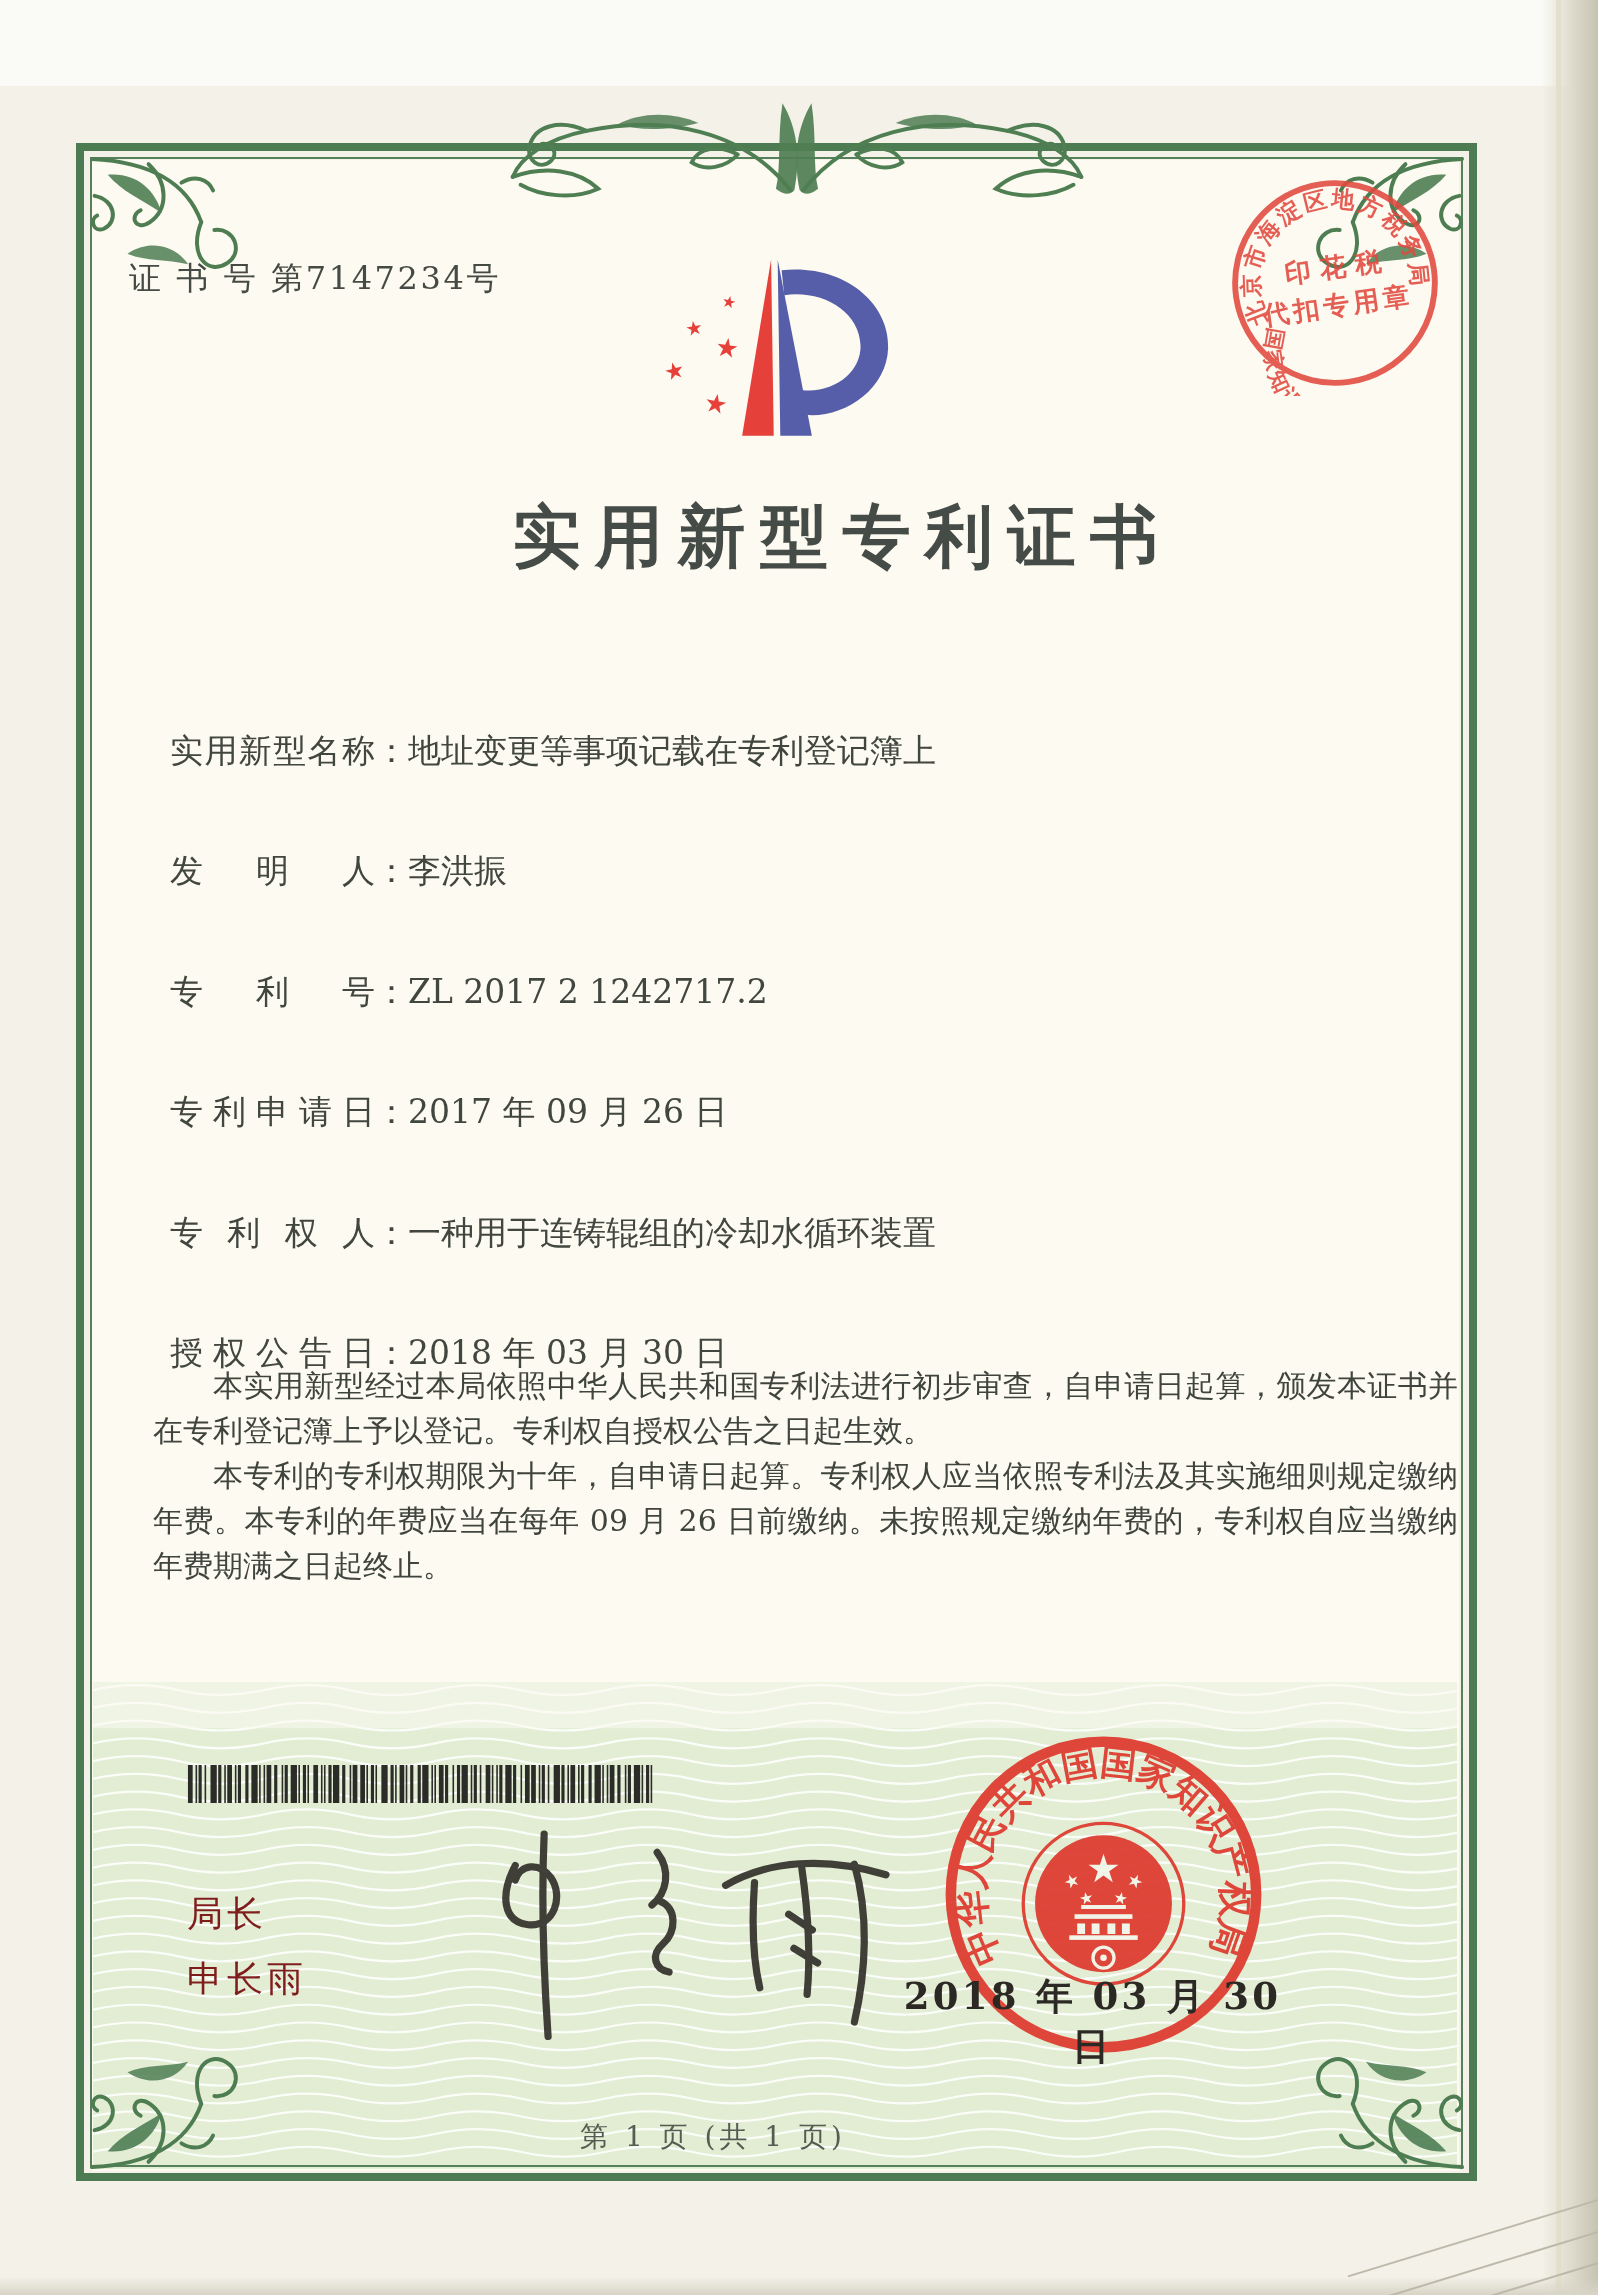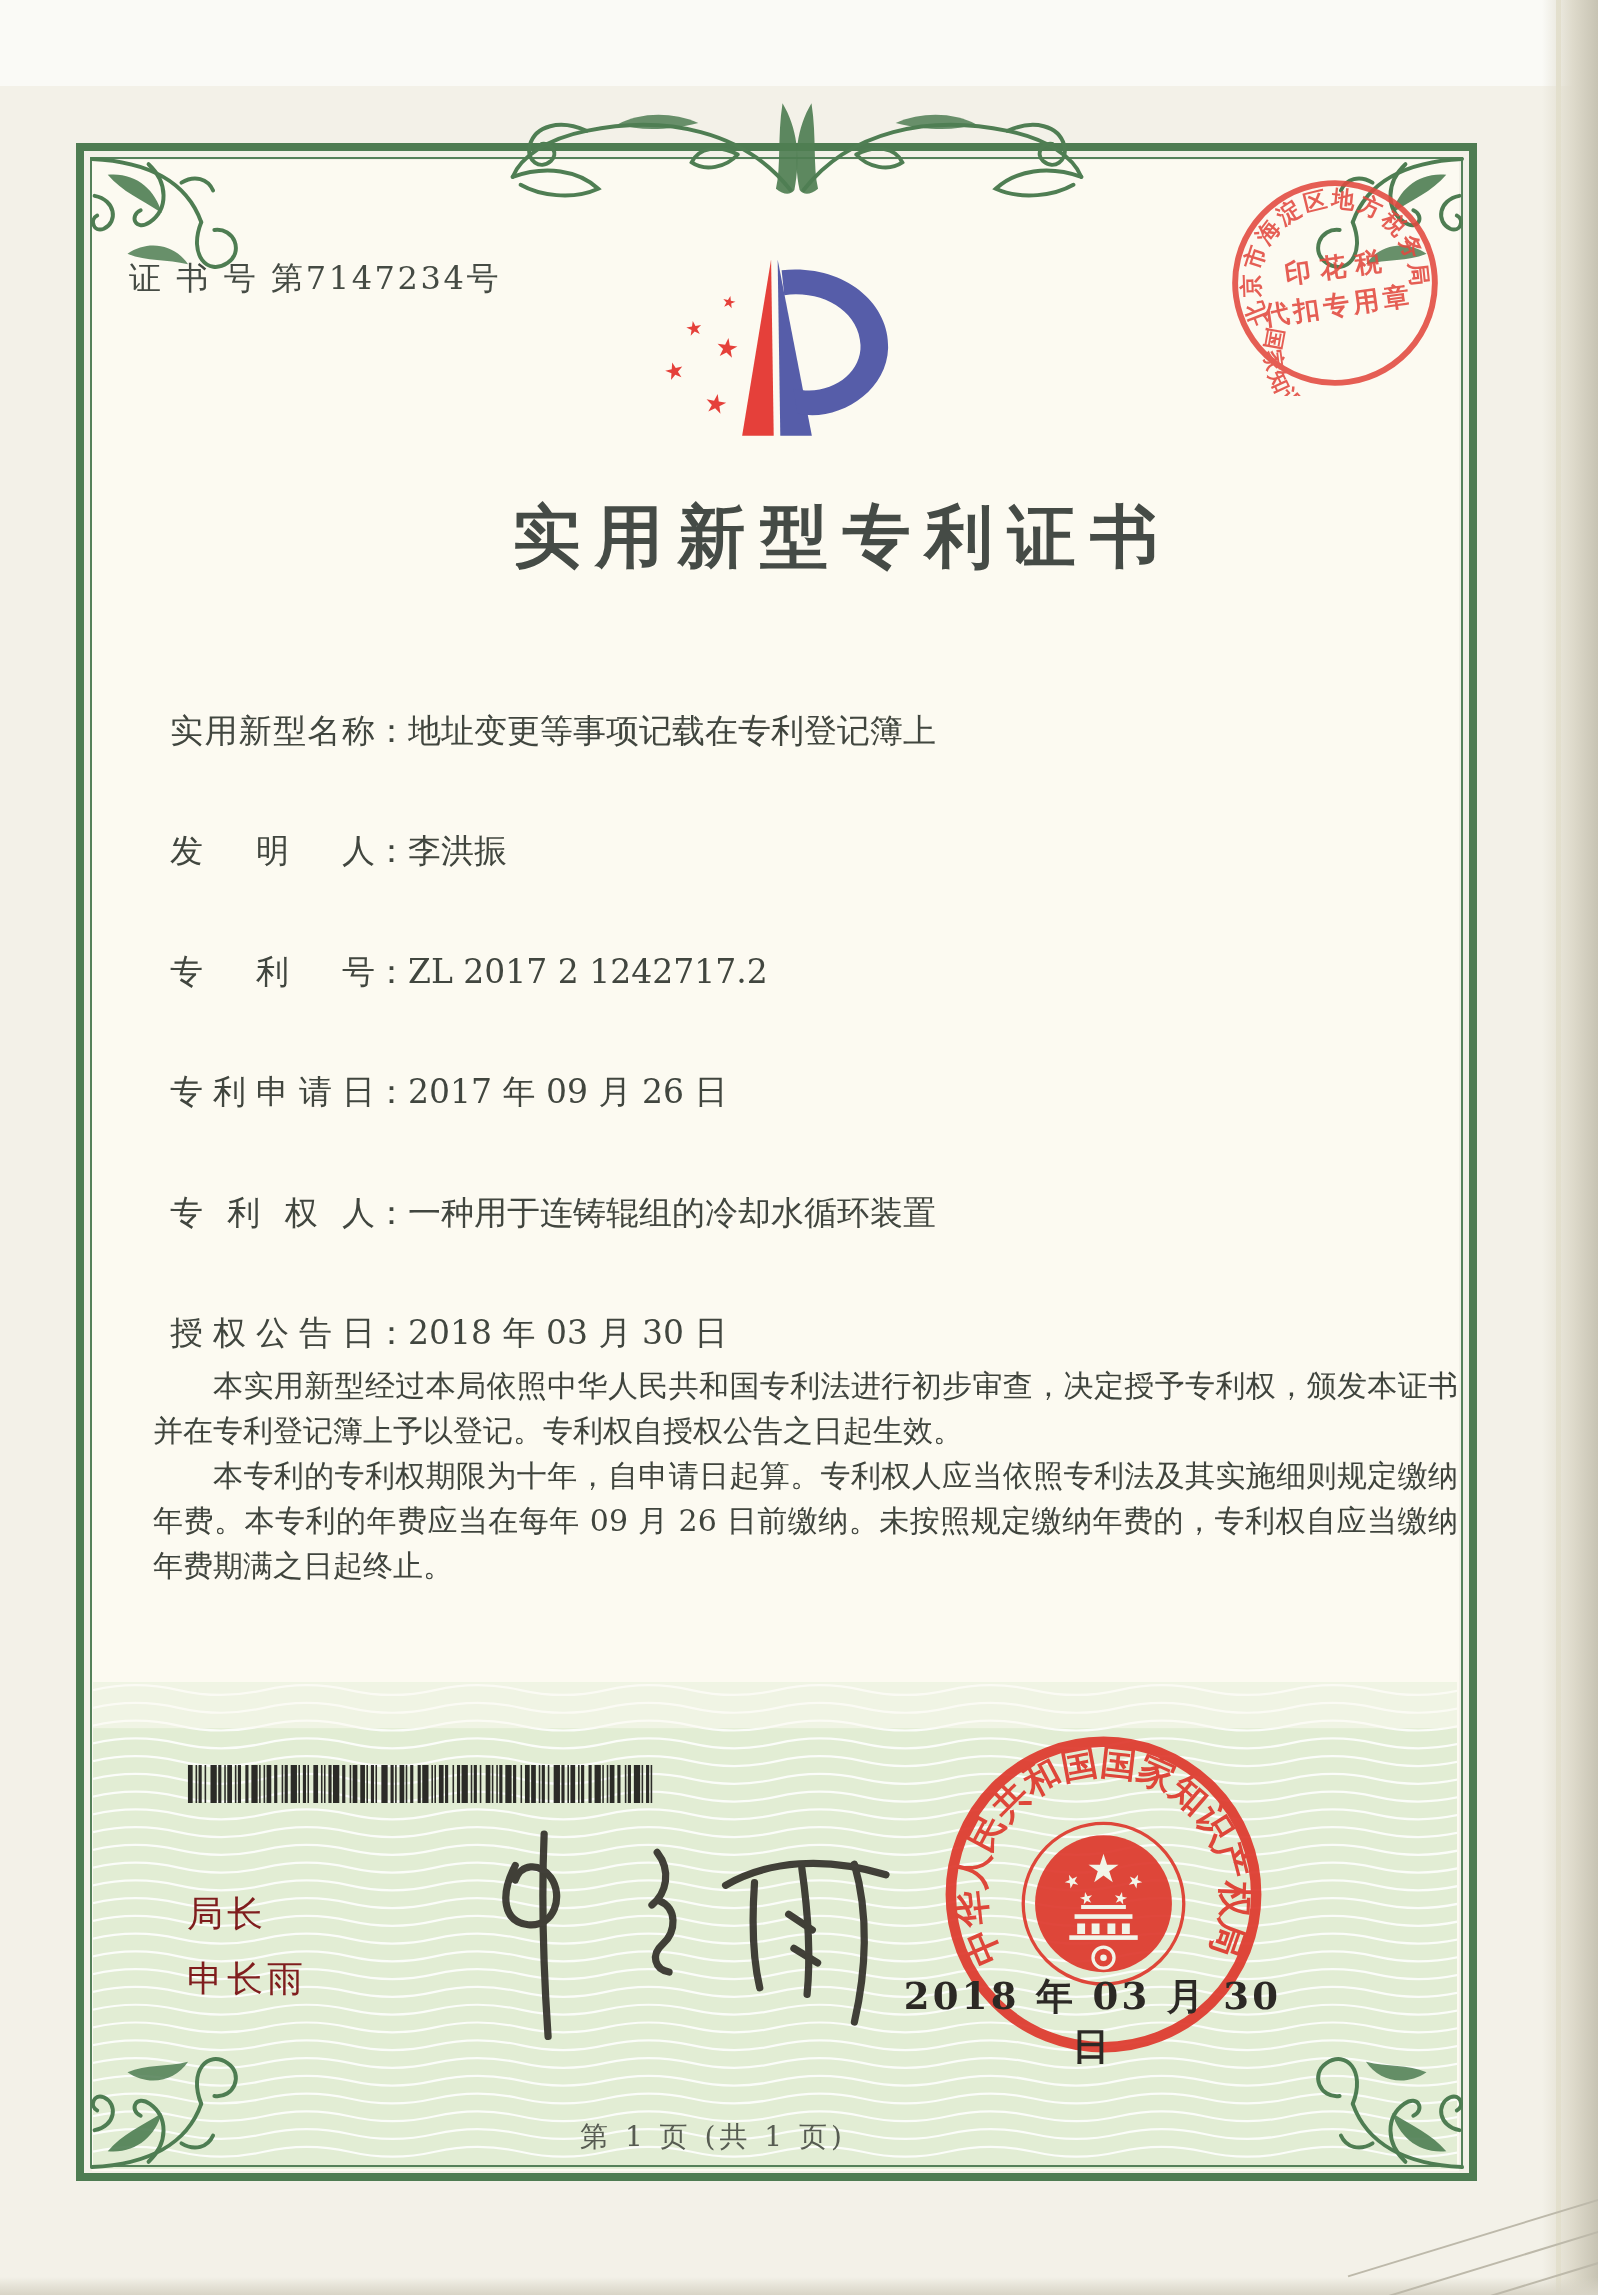--- a/index.html
+++ b/index.html
@@ -18,21 +18,21 @@
   .frame{left:76px;top:143px;width:1401px;height:2038px;border:8.6px solid #4e7c52;box-sizing:border-box;z-index:2;}
   .frame-in{position:absolute;left:6px;top:6px;right:6px;bottom:6px;border:2.6px solid #55815a;}
   .band{left:93px;top:1682px;width:1364px;height:487px;z-index:1;}
   .corner{width:158px;height:158px;z-index:2;}
   .ornament{left:489px;top:78px;width:616px;height:155px;z-index:3;}
   
   .certno{left:129px;top:257px;font-size:32px;letter-spacing:2.6px;color:#454b44;z-index:3;}
   .title{left:76px;top:492px;width:1533px;text-align:center;font-size:68px;font-weight:700;
          letter-spacing:14.5px;color:#454b46;z-index:3;}
   .frow{left:170px;font-size:33px;z-index:3;white-space:nowrap;color:#41463f;}
-  .flabel{display:inline-block;width:205px;text-align:justify;text-align-last:justify;}
+  .flabel{display:inline-block;width:205px;text-align:justify;text-align-last:justify;margin-top:20px;}
   .paras{left:153px;top:1363px;width:1305px;font-size:30px;line-height:1.5;text-align:justify;z-index:3;color:#3f443d;}
   .paras p{margin:0;text-indent:2em;}
   .officer{left:187px;font-size:36px;letter-spacing:4px;color:#7f1d1d;z-index:3;}
   .sealdate{left:895px;top:1972px;width:395px;text-align:center;font-size:37px;letter-spacing:3.3px;
             color:#2c2925;z-index:6;font-weight:700;}
   .footer{left:0px;top:2118px;width:1394px;text-align:center;font-size:28px;letter-spacing:4px;color:#575c52;z-index:3;padding-left:16px;}
   svg{display:block;}
   .z3{z-index:3;} .z4{z-index:4;}
 </style>
 </head>
@@ -152,21 +152,21 @@
 <div class="abs title">实用新型专利证书</div>
 
 <div class="abs frow" style="top:709px"><span class="flabel">实用新型名称</span><span>：</span><span>地址变更等事项记载在专利登记簿上</span></div>
 <div class="abs frow" style="top:829px"><span class="flabel">发明人</span><span>：</span><span>李洪振</span></div>
 <div class="abs frow" style="top:950px"><span class="flabel">专利号</span><span>：</span><span>ZL 2017 2 1242717.2</span></div>
 <div class="abs frow" style="top:1070px"><span class="flabel">专利申请日</span><span>：</span><span>2017 年 09 月 26 日</span></div>
 <div class="abs frow" style="top:1191px"><span class="flabel">专利权人</span><span>：</span><span>一种用于连铸辊组的冷却水循环装置</span></div>
 <div class="abs frow" style="top:1311px"><span class="flabel">授权公告日</span><span>：</span><span>2018 年 03 月 30 日</span></div>
 
 <div class="abs paras">
-  <p>本实用新型经过本局依照中华人民共和国专利法进行初步审查，决定授予专利权，颁发本证书并在专利登记簿上予以登记。专利权自授权公告之日起生效。</p>
+  <p>本实用新型经过本局依照中华人民共和国专利法进行初步审查，自申请日起算，颁发本证书并在专利登记簿上予以登记。专利权自授权公告之日起生效。</p>
   <p>本专利的专利权期限为十年，自申请日起算。专利权人应当依照专利法及其实施细则规定缴纳年费。本专利的年费应当在每年 09 月 26 日前缴纳。未按照规定缴纳年费的，专利权自应当缴纳年费期满之日起终止。</p>
 </div>
 
 <svg class="abs z3" id="barcode" style="left:187px;top:1765px" width="471" height="38" viewBox="0 0 716 58">
     <rect x="0.0" y="0" width="7.2" height="58" fill="#2b2b27"></rect>
     <rect x="11.6" y="0" width="2.4" height="58" fill="#2b2b27"></rect>
     <rect x="16.2" y="0" width="4.8" height="58" fill="#2b2b27"></rect>
     <rect x="25.4" y="0" width="2.4" height="58" fill="#2b2b27"></rect>
     <rect x="34.4" y="0" width="9.6" height="58" fill="#2b2b27"></rect>
     <rect x="46.2" y="0" width="4.8" height="58" fill="#2b2b27"></rect>

